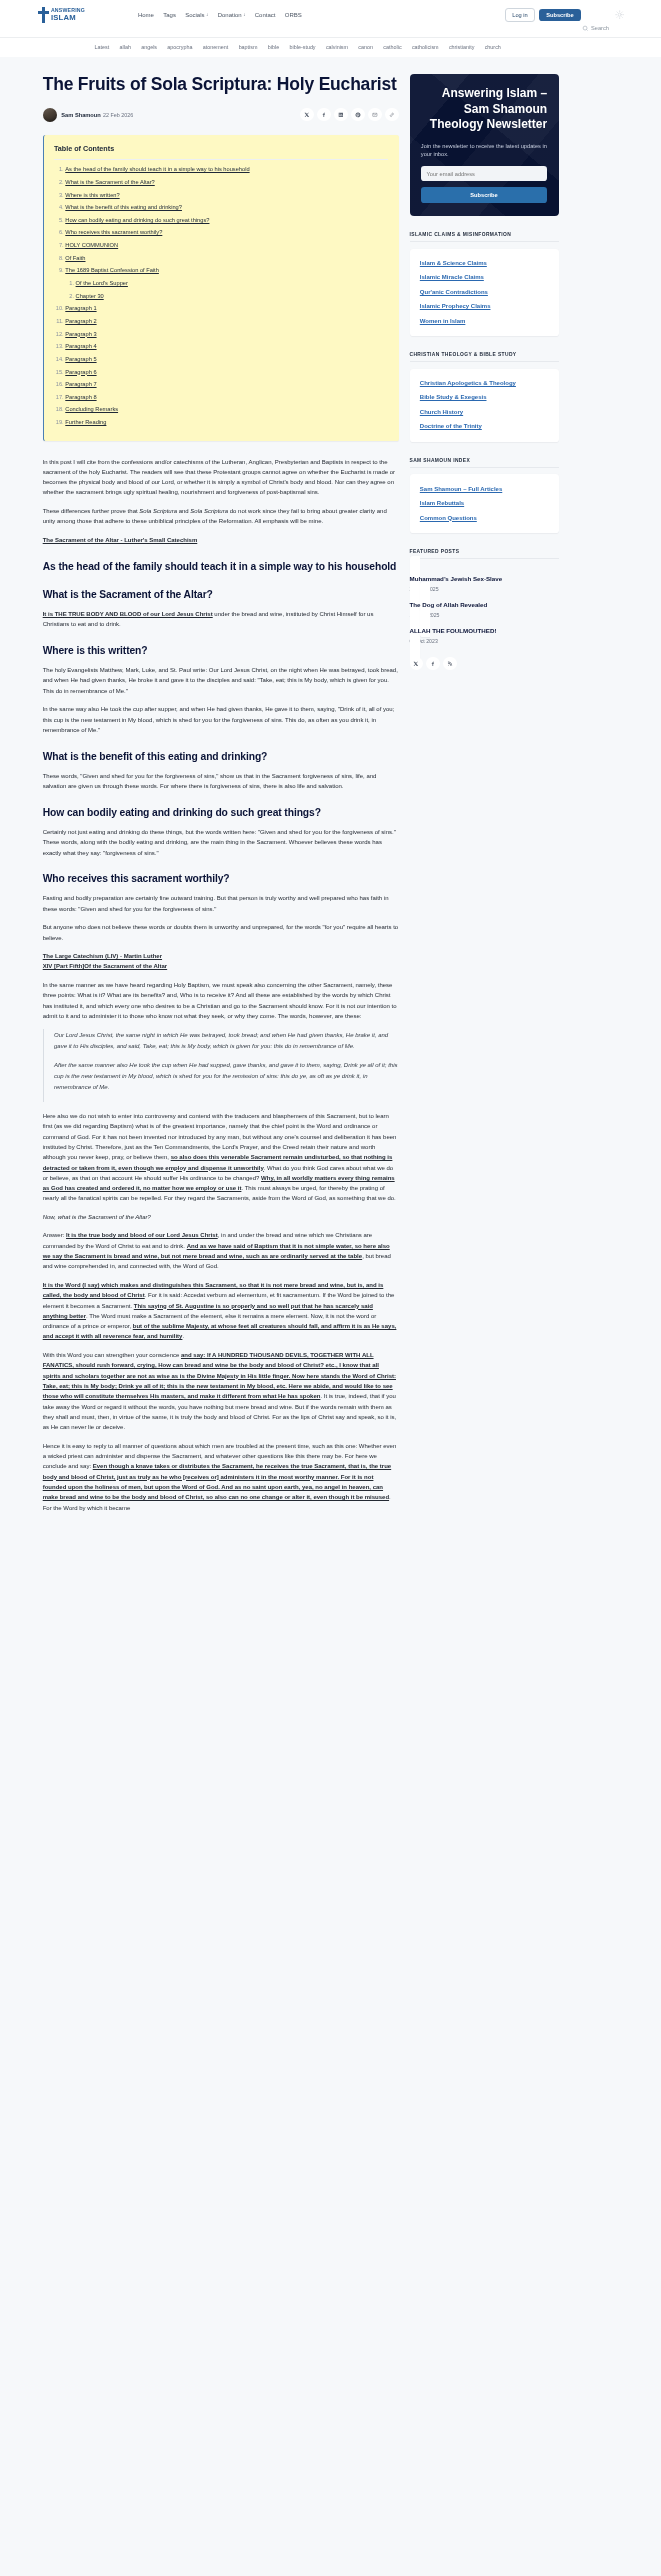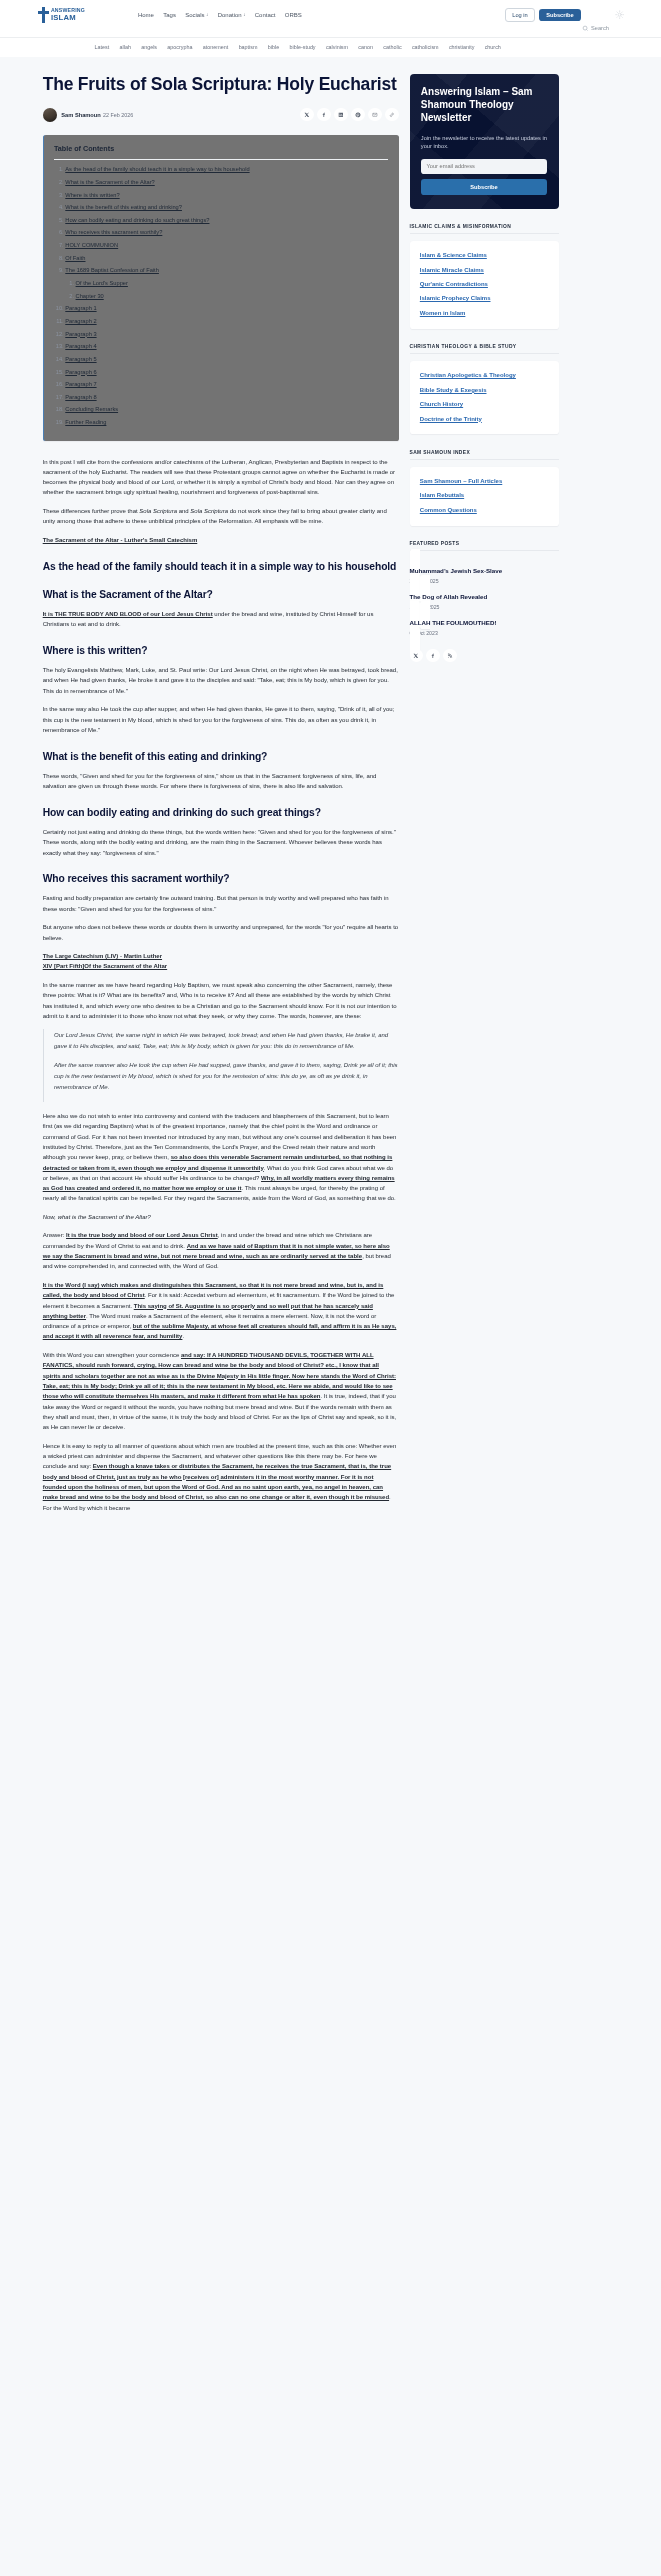--- a/index.html
+++ b/index.html
@@ -53,21 +53,21 @@
   .avatar{width:14px;height:14px;border-radius:50%;flex:none;
     background:linear-gradient(150deg,#6d6257 0%,#4a4036 45%,#2e2823 100%);
     box-shadow:inset 0 -2.1px 3.1px rgba(0,0,0,.25);}
   .author-meta .nm{font-size:5.7px;font-weight:700;color:#1b2536;line-height:1.35;}
   .author-meta .dt{font-size:5.4px;color:#6b7280;line-height:1.35;}
   .shares{display:flex;gap:3.6px;}
   .share{width:13.4px;height:13.4px;border-radius:50%;background:#fff;display:flex;align-items:center;justify-content:center;color:#5b6370;}
   .share svg{width:5.7px;height:5.7px;}
 
   
-  .toc{background:#737373;border-left:1.5px solid #4a7fb5;border-radius:2.6px;padding:9.3px 10.3px 10.3px;margin-bottom:15.5px;
+  .toc{background:#fef9c3;border-left:1.5px solid #4a7fb5;border-radius:2.6px;padding:9.3px 10.3px 10.3px;margin-bottom:15.5px;
        box-shadow:0 0.5px 1px rgba(16,24,40,.05);}
   .toc h2{font-size:7.2px;font-weight:600;color:#1b2536;margin-bottom:5.2px;}
   .toc-sep{height:0.5px;background:#edf0f3;margin-bottom:6.2px;}
   .toc ol{list-style:decimal;padding-left:11.3px;}
   .toc ol li{font-size:5.7px;line-height:1.5;margin-bottom:4.1px;color:#8b93a0;}
   .toc ol li > a{color:#1f2937;text-decoration:underline;}
   .toc ol ol{list-style:decimal;padding-left:10.3px;margin-top:4.1px;}
 
   
   .post-body p{font-size:6px;line-height:1.72;color:#242a33;margin-bottom:8.2px;}
@@ -80,21 +80,21 @@
   }
   .post-body blockquote p{font-style:italic;color:#333a44;font-size:6px;line-height:1.8;}
 
   
   .newsletter{
     background:#081231;border-radius:4.1px;padding:12.4px 11.3px 13.4px;color:#fff;margin-bottom:15.5px;
     background-image:
       linear-gradient(130deg,rgba(255,255,255,.045) 0 22%,transparent 22% 48%,rgba(255,255,255,.03) 48% 70%,transparent 70%),
       linear-gradient(40deg,rgba(255,255,255,.03) 0 30%,transparent 30% 60%,rgba(255,255,255,.04) 60%);
   }
-  .newsletter h3{font-size:10px;line-height:1.28;font-weight:600;margin-bottom:9px;}
+  .newsletter h3{font-size:12px;line-height:1.28;font-weight:600;margin-bottom:9px;text-align:right;}
   .newsletter p{font-size:5.7px;line-height:1.5;color:#c7cede;margin-bottom:7.7px;}
   .nl-input{width:100%;border:none;border-radius:3.1px;background:#f2f4f7;padding:4.6px 5.7px;font-size:5.7px;color:#7b8494;
             font-family:"Liberation Sans",sans-serif;margin-bottom:5.2px;}
   .nl-btn{width:100%;border:none;border-radius:3.1px;background:#2a6fab;color:#fff;font-size:5.7px;font-weight:700;
           padding:5.2px 0;font-family:"Liberation Sans",sans-serif;cursor:pointer;}
   .side-h{font-size:4.9px;font-weight:700;letter-spacing:0.4px;color:#1b2536;margin-bottom:4.1px;}
   .side-sep{height:0.5px;background:#e6e9ed;margin-bottom:7.2px;}
   .side-card{background:#fff;border-radius:3.1px;padding:10.3px 10.3px 11.3px;margin-bottom:15.5px;
              box-shadow:0 0.5px 1px rgba(16,24,40,.05);}
   .side-card a{display:block;font-size:6px;font-weight:700;color:#2a68b0;text-decoration:underline;

